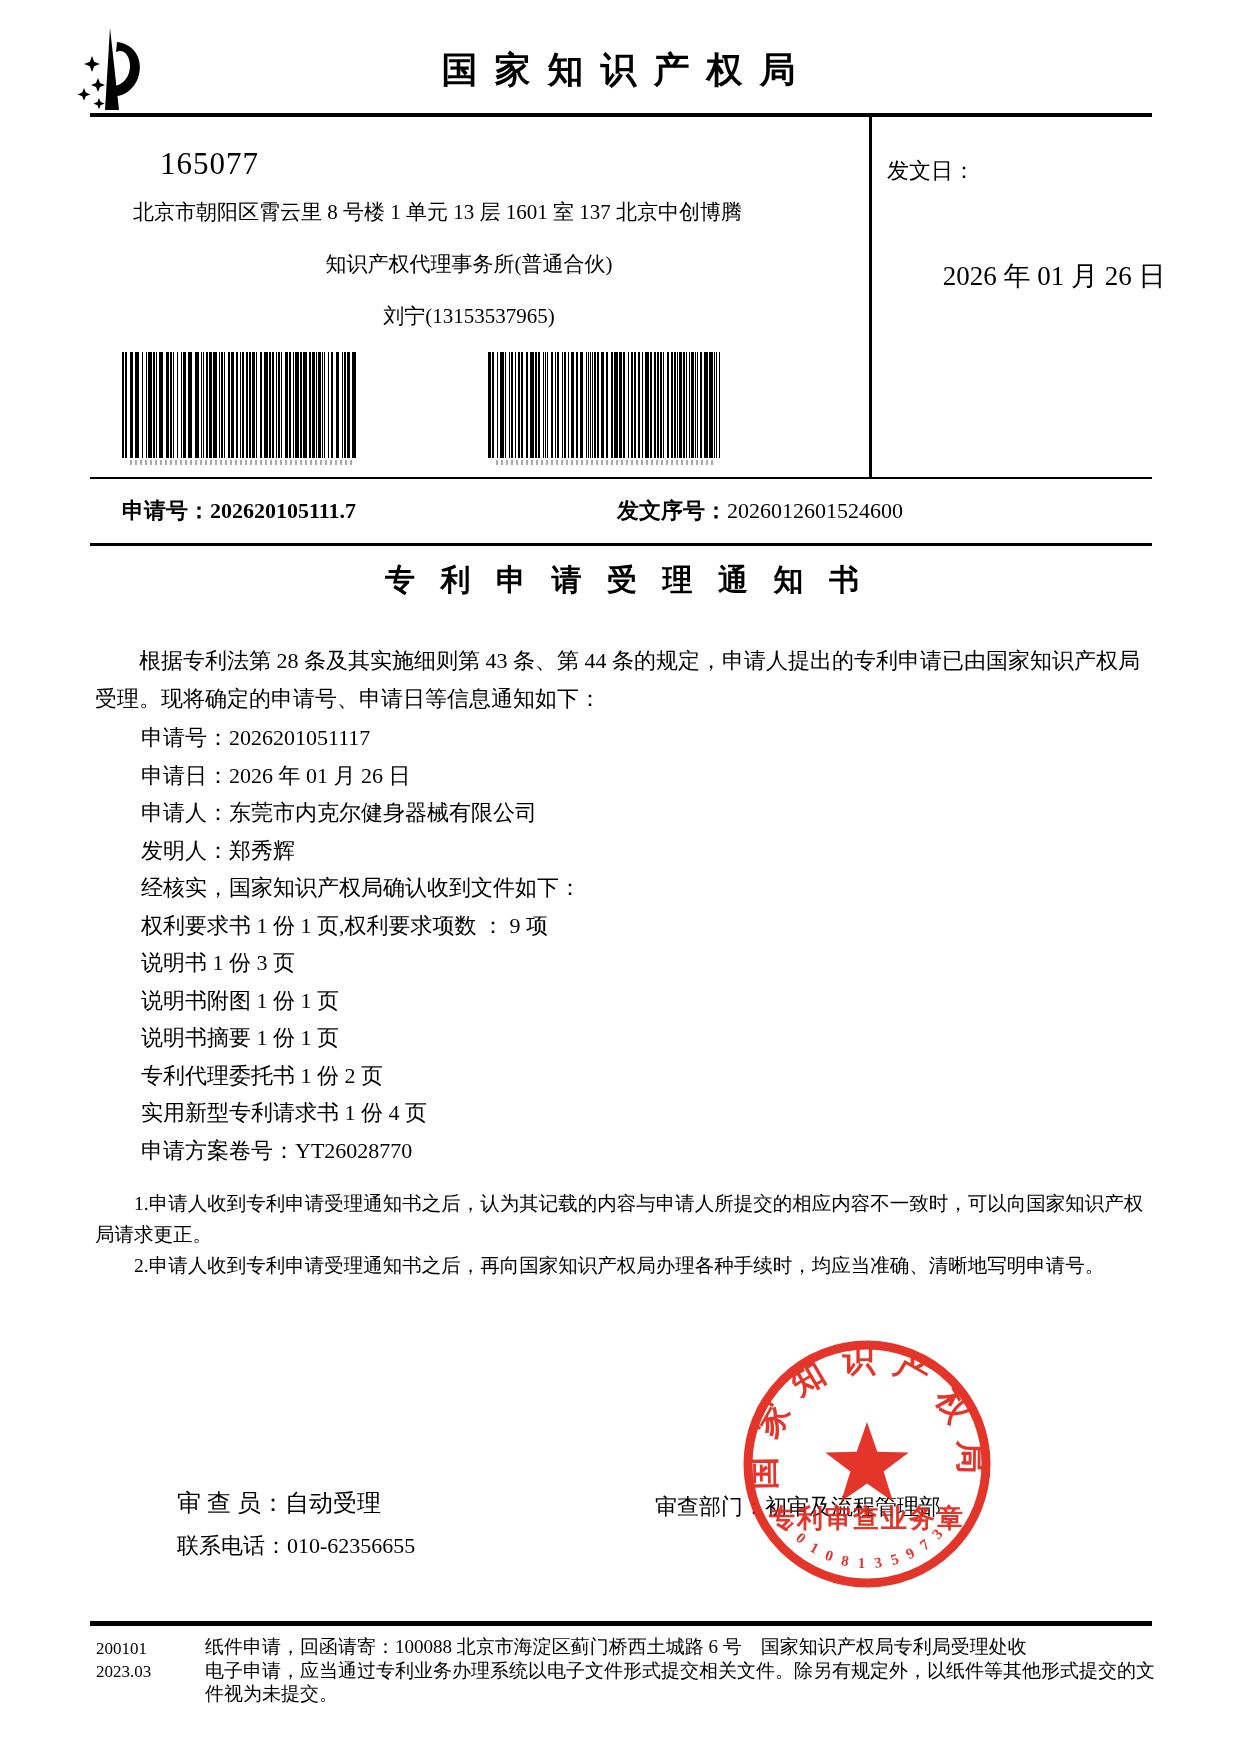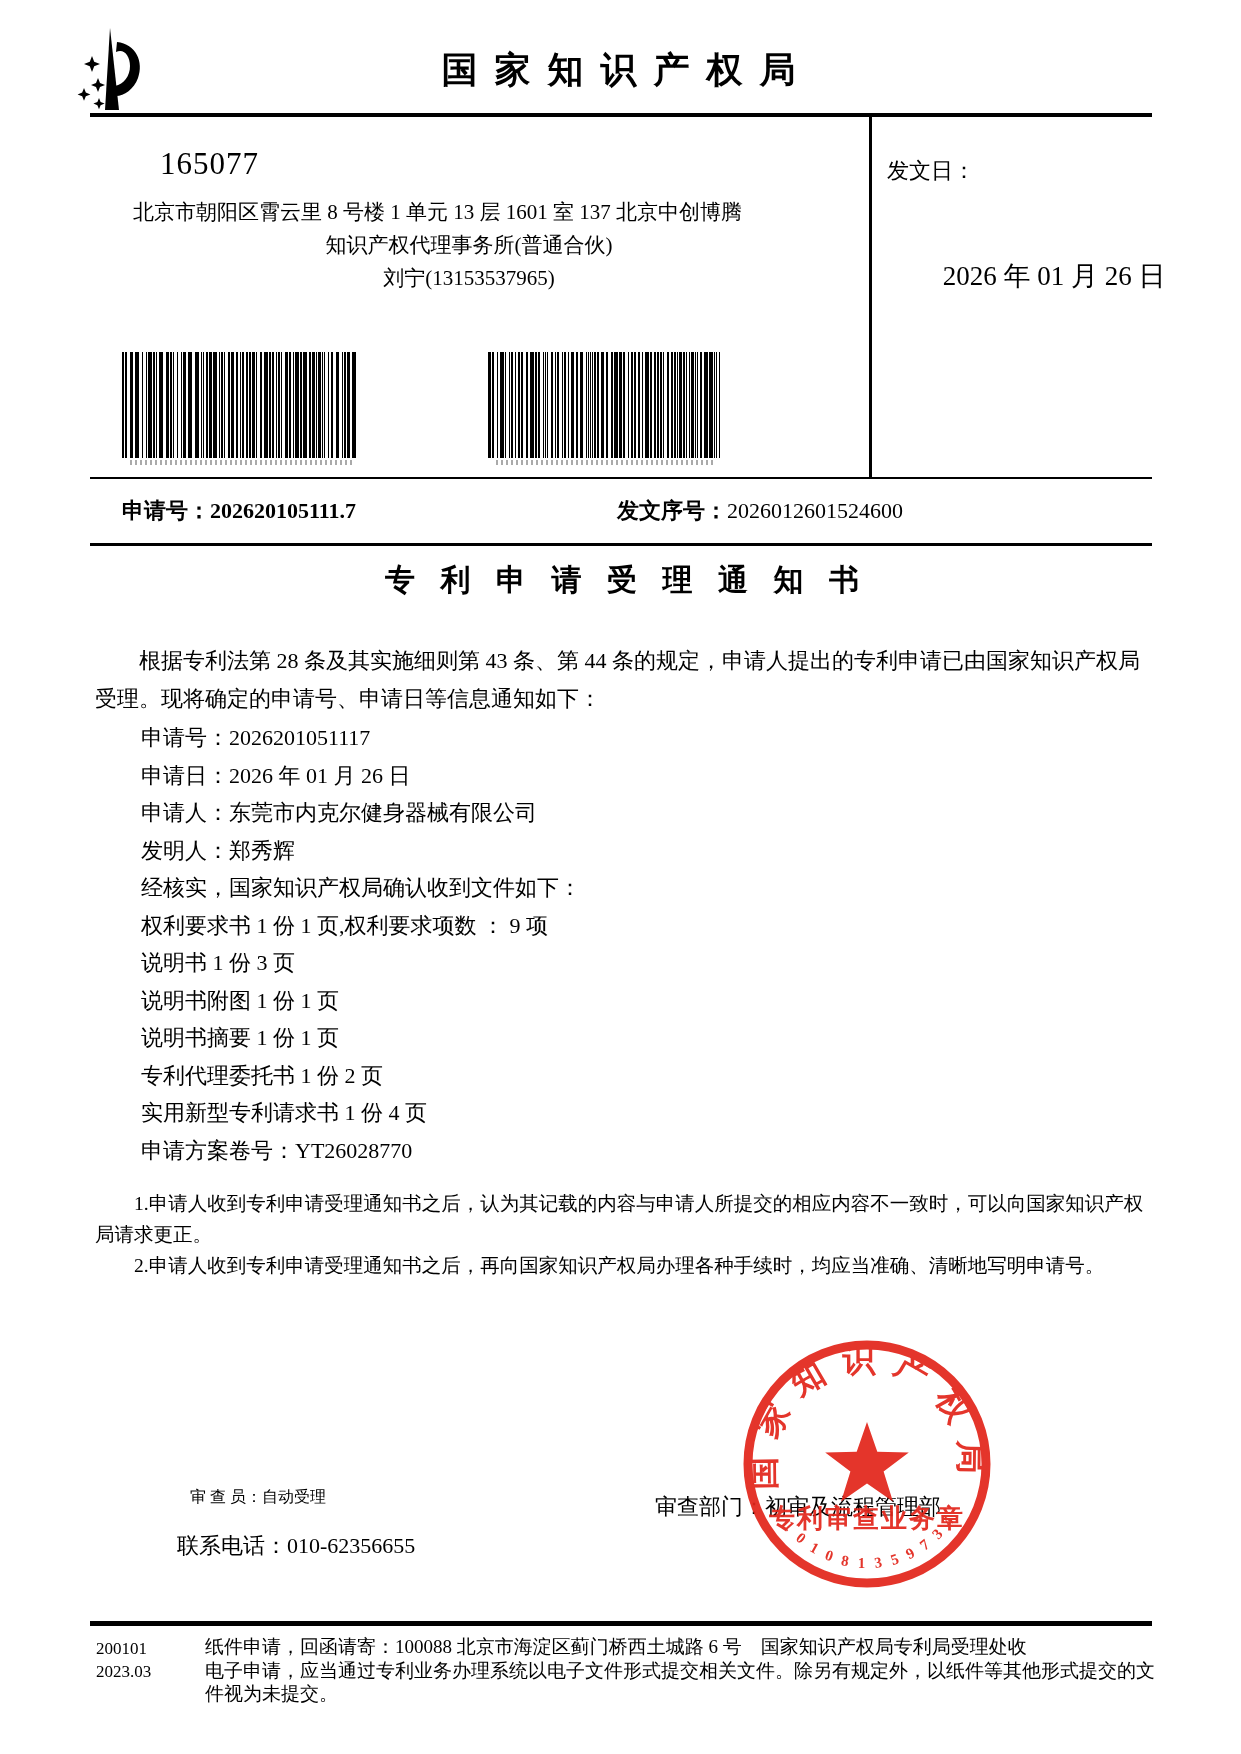--- a/index.html
+++ b/index.html
@@ -8,21 +8,21 @@
     font-family:"Liberation Serif","DejaVu Serif",serif;color:#000;overflow:hidden;
   }
   .abs{position:absolute;}
   
   .agency-title{left:0;right:0;top:46px;text-align:center;font-size:36px;font-weight:600;letter-spacing:4px;}
   .header-rule{left:90px;top:113px;width:1062px;height:4px;background:#000;}
   .v-divider{left:869px;top:117px;width:3px;height:360px;background:#000;}
   
   .postal{left:160px;top:146px;font-size:31px;letter-spacing:1px;}
   .addr{left:133px;top:196px;width:672px;font-size:21px;line-height:33px;}
-  .addr .l2,.addr .l3{text-align:center;}
+  .addr .l2,.addr .l3{text-align:center;margin-top:19px;}
   
   .dispatch-label{left:887px;top:156px;font-size:22px;}
   .dispatch-date{left:870px;top:258px;width:300px;text-align:center;font-size:27px;padding-left:34px;}
   
   .barcode{top:352px;height:106px;overflow:hidden;white-space:nowrap;}
   .barcode i{display:inline-block;height:100%;background:#000;vertical-align:top;}
   .bc1{left:122px;width:238px;}
   .bc2{left:488px;width:236px;}
   .bcnum{top:460px;height:5px;background:repeating-linear-gradient(90deg,#aaa 0 2px,#fff 2px 5px);}
   
@@ -37,21 +37,21 @@
   .body{left:95px;top:642px;width:1056px;font-size:22px;}
   .body .intro{margin:0;text-indent:2em;line-height:38px;}
   .details{margin-left:46px;margin-top:1px;}
   .details div{line-height:37.5px;}
   
   .tips{left:95px;top:1178px;width:1056px;font-size:19.5px;}
   .tips .tip-label{line-height:30px;}
   .tips p{margin:0;text-indent:2em;line-height:31px;}
   .tips p.first{margin-top:10px;}
   
-  .examiner{left:177px;top:1487px;font-size:16px;margin-left:13px;}
+  .examiner{left:177px;top:1487px;font-size:24px;}
   .phone{left:177px;top:1531px;font-size:22px;}
   .department{left:655px;top:1492px;font-size:22px;}
   
   .seal{left:737px;top:1334px;width:260px;height:260px;opacity:0.93;}
   
   .footer-rule{left:90px;top:1621px;width:1062px;height:5px;background:#000;}
   .form-code{left:96px;top:1637px;font-size:17px;line-height:23px;}
   .footer-text{left:205px;top:1635px;width:950px;font-size:19px;line-height:23.5px;}
   .footer-text p{margin:0;}
 </style>

